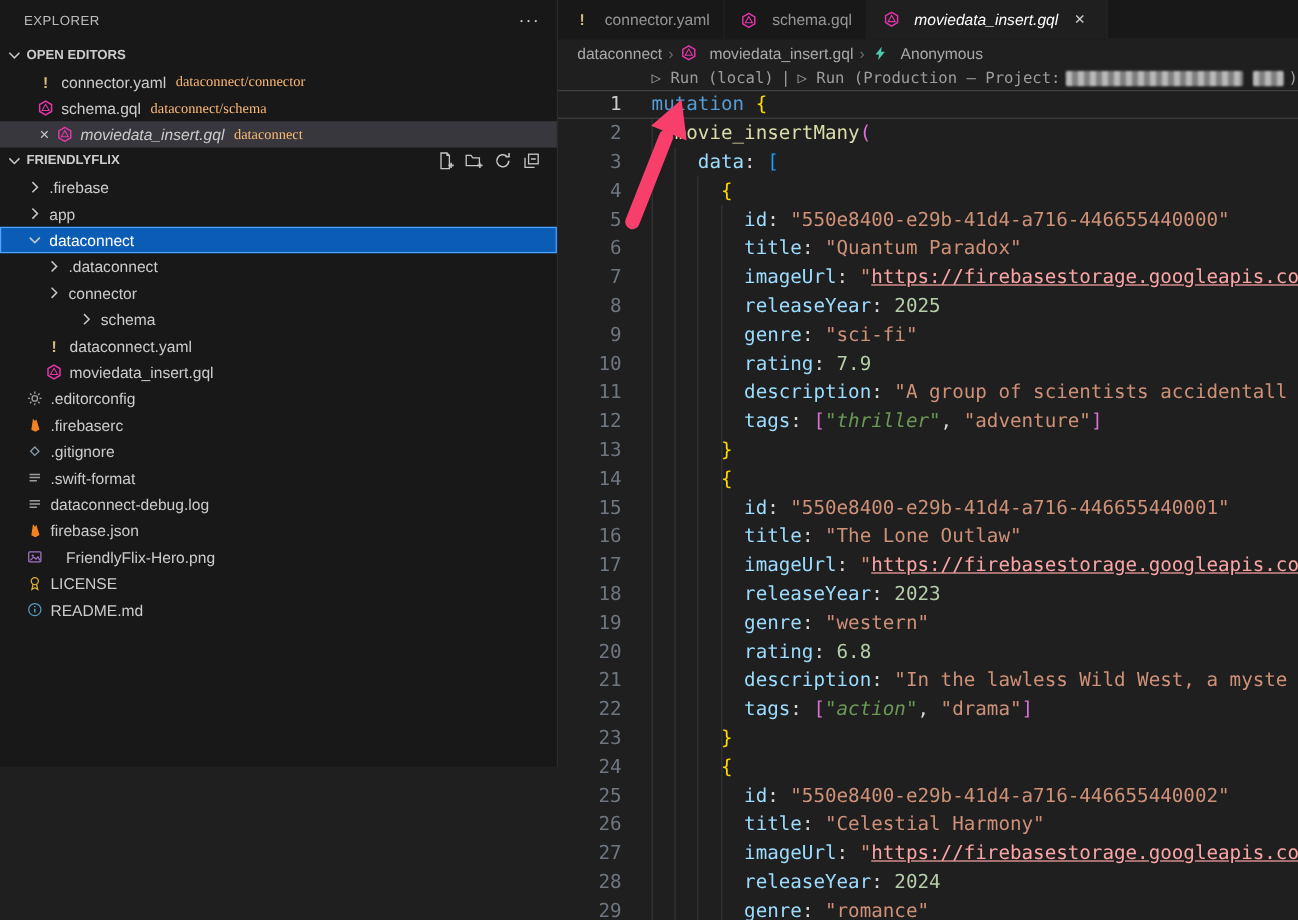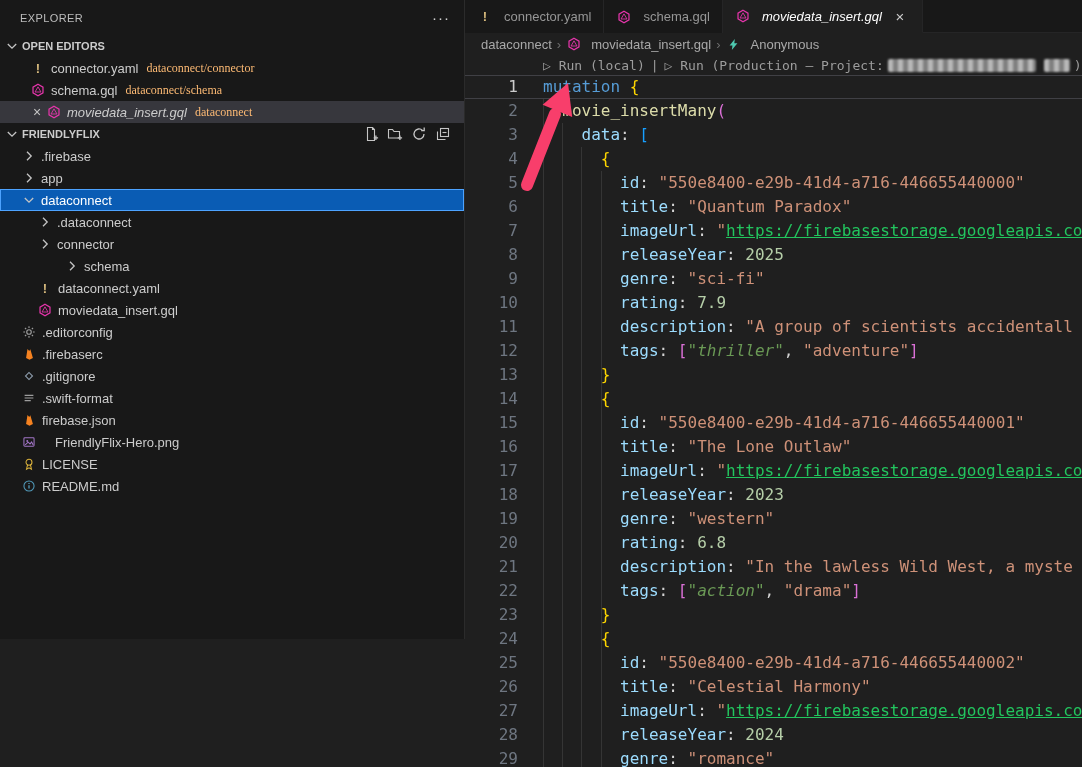--- a/index.html
+++ b/index.html
@@ -66,21 +66,21 @@
   .line.current { border-top:1px solid #404045; border-bottom:1px solid #404045; line-height:22px; }
   .ln { width:53px; text-align:right; color:#6e7681; flex:none; }
   .line.current .ln { color:#cccccc; }
   .code { padding-left:25px; flex:1; overflow:hidden; color:#d4d4d4; }
 
   .tk-kw  { color:#569cd6; }
   .tk-fn  { color:#dcdcaa; }
   .tk-prop{ color:#9cdcfe; }
   .tk-pn  { color:#d4d4d4; }
   .tk-str { color:#ce9178; }
-  .tk-url { color:#22c55e; text-decoration:underline;margin-top:11px; }
+  .tk-url { color:#fca5a5; text-decoration:underline;margin-top:11px; }
   .tk-num { color:#b5cea8; }
   .tk-b1  { color:#ffd700; }
   .tk-b2  { color:#da70d6; }
   .tk-b3  { color:#179fff; }
   .tk-tag { color:#6a9955; font-style:italic; }
 
   .arrow { position:absolute; left:495px; top:58px; z-index:10; pointer-events:none; }
 </style>
 </head>
 <body>
@@ -255,20 +255,28 @@
         </span>
         <span class="tree-label">.gitignore</span>
       </div>
       <div class="tree-row" style="padding-left: 20px;">
         <span class="ficon">
           <svg width="14" height="14" viewBox="0 0 16 16" stroke="#9d9d9d" stroke-width="1.4">
             <path d="M3 5h10M3 8h10M3 11h7"></path>
           </svg>
         </span>
         <span class="tree-label">.swift-format</span>
+      </div>
+      <div class="tree-row" style="padding-left: 20px;">
+        <span class="ficon">
+          <svg width="14" height="14" viewBox="0 0 16 16" stroke="#9d9d9d" stroke-width="1.4">
+            <path d="M3 5h10M3 8h10M3 11h7"></path>
+          </svg>
+        </span>
+        <span class="tree-label">dataconnect-debug.log</span>
       </div>
       <div class="tree-row" style="padding-left: 20px;">
         <span class="ficon">
           <svg width="13" height="14" viewBox="0 0 16 16">
             <path d="M3.8 13 5.5 1.8l2.2 2.4 1.3-2 3.2 10.6L8 15Z" fill="#f58220"></path>
           </svg>
         </span>
         <span class="tree-label">firebase.json</span>
       </div>
       <div class="tree-row" style="padding-left: 20px; gap: 13px;">

